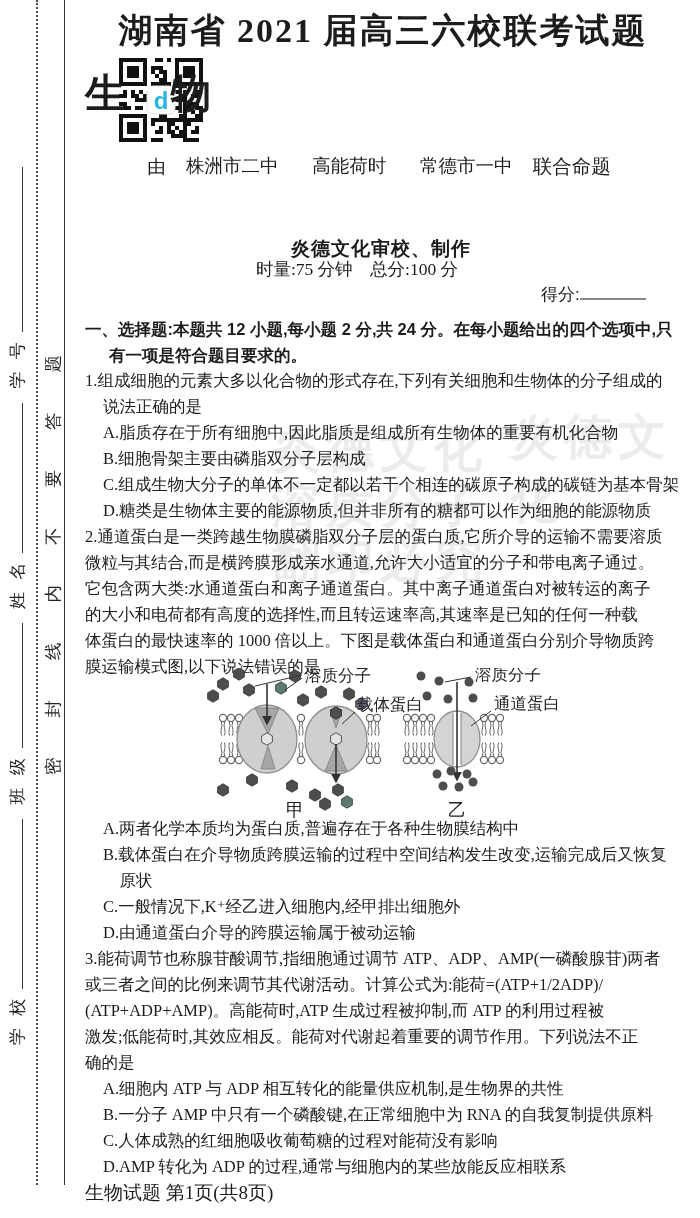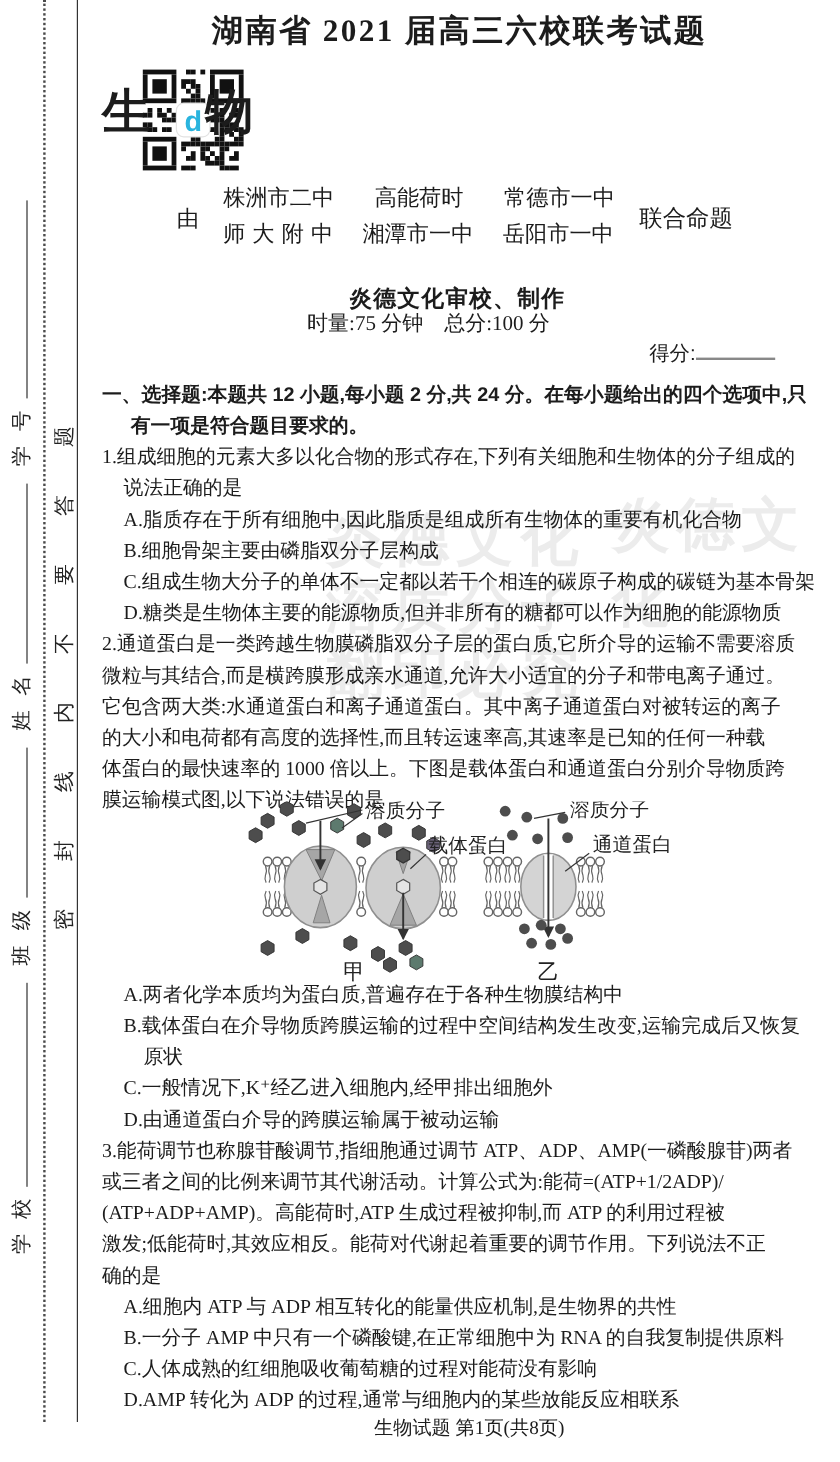--- a/index.html
+++ b/index.html
@@ -16,21 +16,21 @@
   .rot-strip{position:absolute;transform-origin:0 0;transform:rotate(-90deg);white-space:nowrap;}
   .fields-strip{left:6px;top:1045px;width:950px;font-size:17px;color:#222;}
   .fields-strip .fld{letter-spacing:4px;}
   .fields-strip .wl{display:inline-block;border-bottom:1.5px solid #333;height:14px;margin:0 10px 0 6px;}
   .w170{width:170px;} .w125{width:125px;} .w150{width:150px;} .w165{width:165px;}
   .seal-strip{left:41px;top:775px;width:460px;font-size:17.5px;letter-spacing:40px;color:#222;}
   
   .wm{position:absolute;font-size:48px;font-weight:700;color:rgba(110,110,110,0.13);
       font-family:"Liberation Sans","DejaVu Sans",sans-serif;letter-spacing:6px;}
   
-  .exam-title{left:85px;top:8px;width:612px;text-align:center;font-size:26px;font-weight:700;
+  .exam-title{left:85px;top:8px;width:612px;text-align:center;font-size:34px;font-weight:700;
       letter-spacing:2px;margin-left:-8px;}
   .qr-box{left:117px;top:56px;width:88px;height:88px;}
   .subject{left:85px;top:66px;width:612px;text-align:left;font-size:40px;font-weight:700;
       letter-spacing:46px;}
   .byline{left:85px;top:153px;width:612px;display:flex;justify-content:center;align-items:center;
       gap:20px;font-size:18.5px;padding-right:24px;box-sizing:border-box;}
   .byline .rows{display:flex;flex-direction:column;gap:3px;}
   .byline .row{display:flex;gap:24px;line-height:27px;}
   .byline .row span{display:inline-block;min-width:93px;text-align:center;}
   .byline .spread{letter-spacing:6px;margin-right:-6px;}
@@ -46,21 +46,21 @@
   .sec-header{font-family:"Liberation Sans","DejaVu Sans",sans-serif;font-weight:700;font-size:16.5px;
       padding-left:24px;text-indent:-24px;}
   .q-stem{padding-left:0;}
   .q-stem.hang{padding-left:18px;text-indent:-18px;}
   .q-opts{padding-left:18px;}
   .diagram-spacer{height:136px;}
   .diagram-svg{left:205px;top:668px;}
   .diagram-svg text{font-family:"Liberation Serif","DejaVu Serif",serif;font-size:16.5px;fill:#222;}
   .diagram-svg .big{font-size:18px;}
   
-  .footer{left:85px;top:1180px;width:612px;text-align:center;font-size:16px;}
+  .footer{left:85px;top:1180px;width:612px;font-size:19px;}
 </style>
 </head>
 <body>
 
 <div class="abs vline-dotted"></div>
 <div class="abs vline-solid"></div>
 
 <div class="rot-strip fields-strip">
   <span class="fld">学 校</span><span class="wl w170"></span>
   <span class="fld">班 级</span><span class="wl w125"></span>
@@ -210,25 +210,20 @@
 <div class="abs subject">生物</div>
 
 <div class="abs byline">
   <span>由</span>
   <div class="rows">
     <div class="row">
       <span>株洲市二中</span>
       <span>高能荷时</span>
       <span>常德市一中</span>
     </div>
-    <div class="row">
-      <span class="spread">师大附中</span>
-      <span>湘潭市一中</span>
-      <span>岳阳市一中</span>
-    </div>
   </div>
   <span class="suffix">联合命题</span>
 </div>
 
 <div class="abs producer">炎德文化审校、制作</div>
 <div class="abs timing">时量:75 分钟　总分:100 分</div>
 
 <div class="abs score">
   <span>得分:</span><span class="uline"></span>
 </div>

